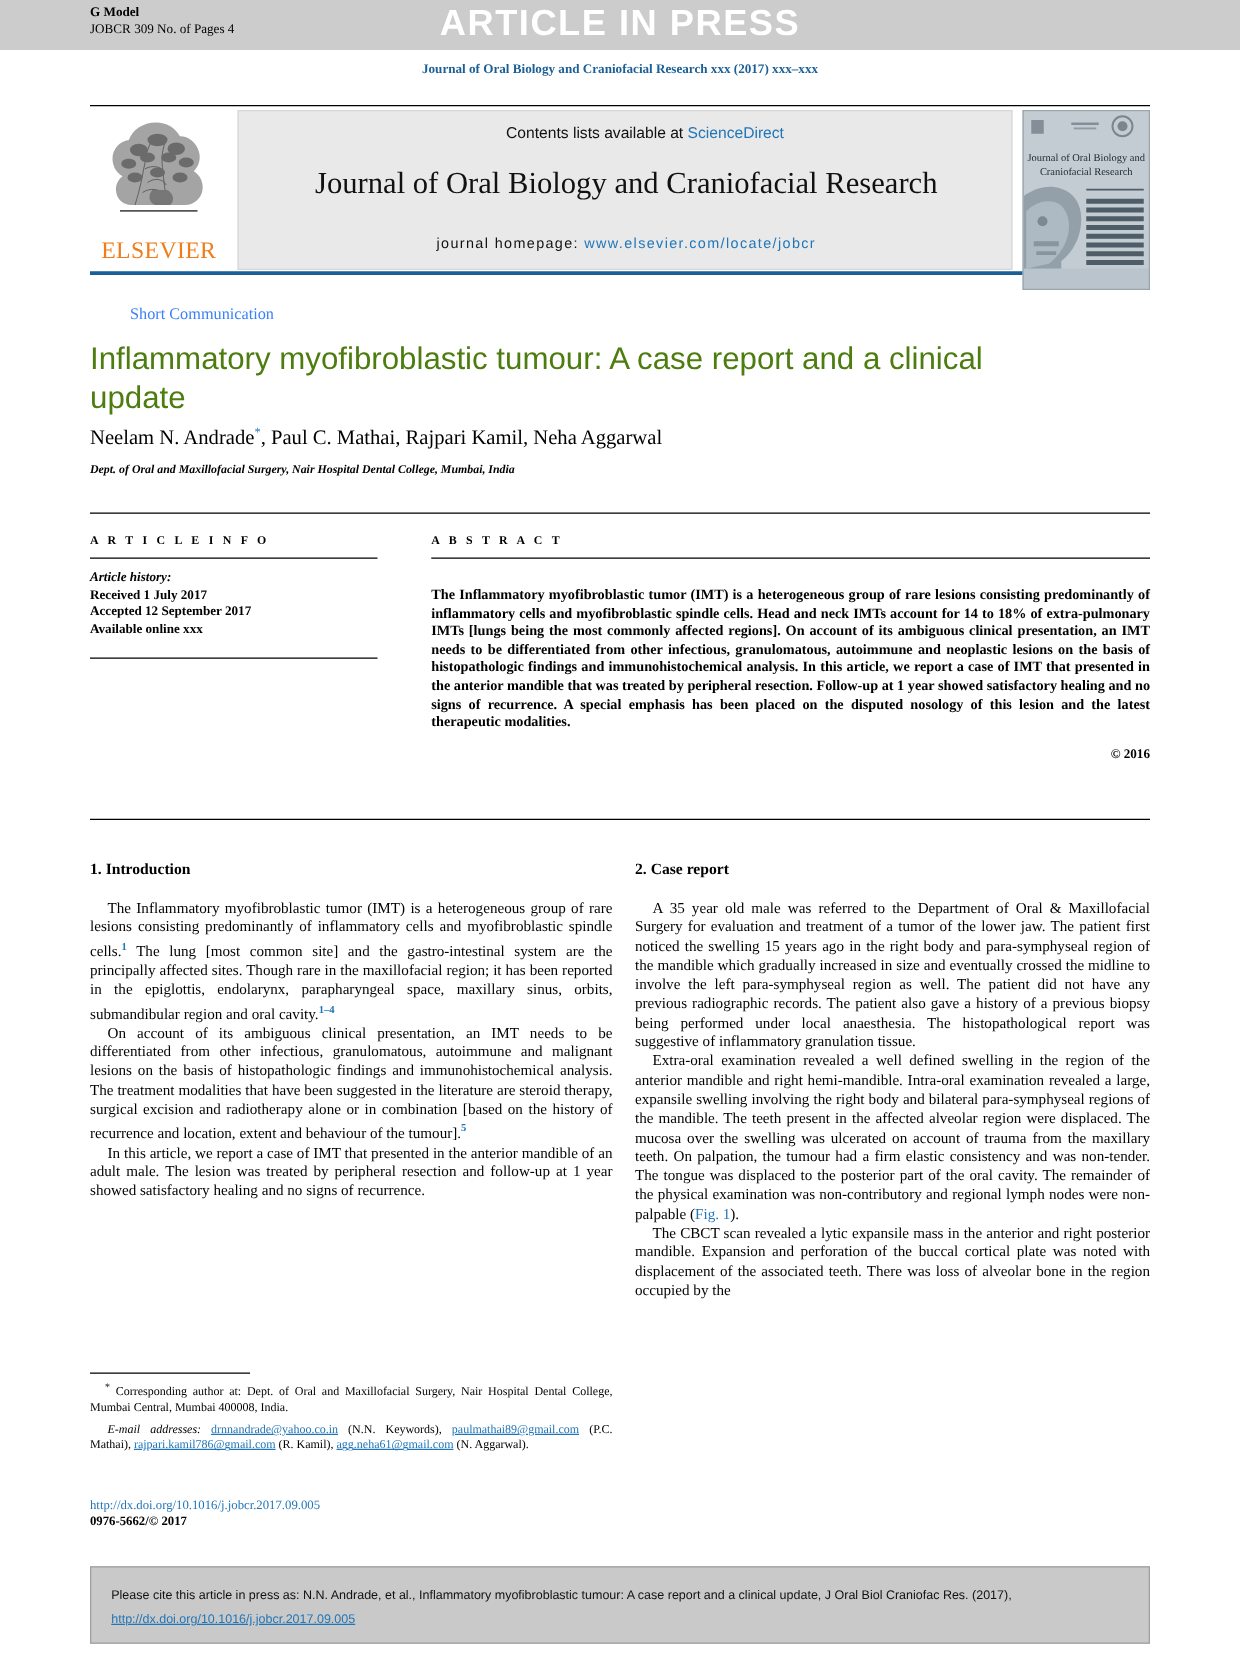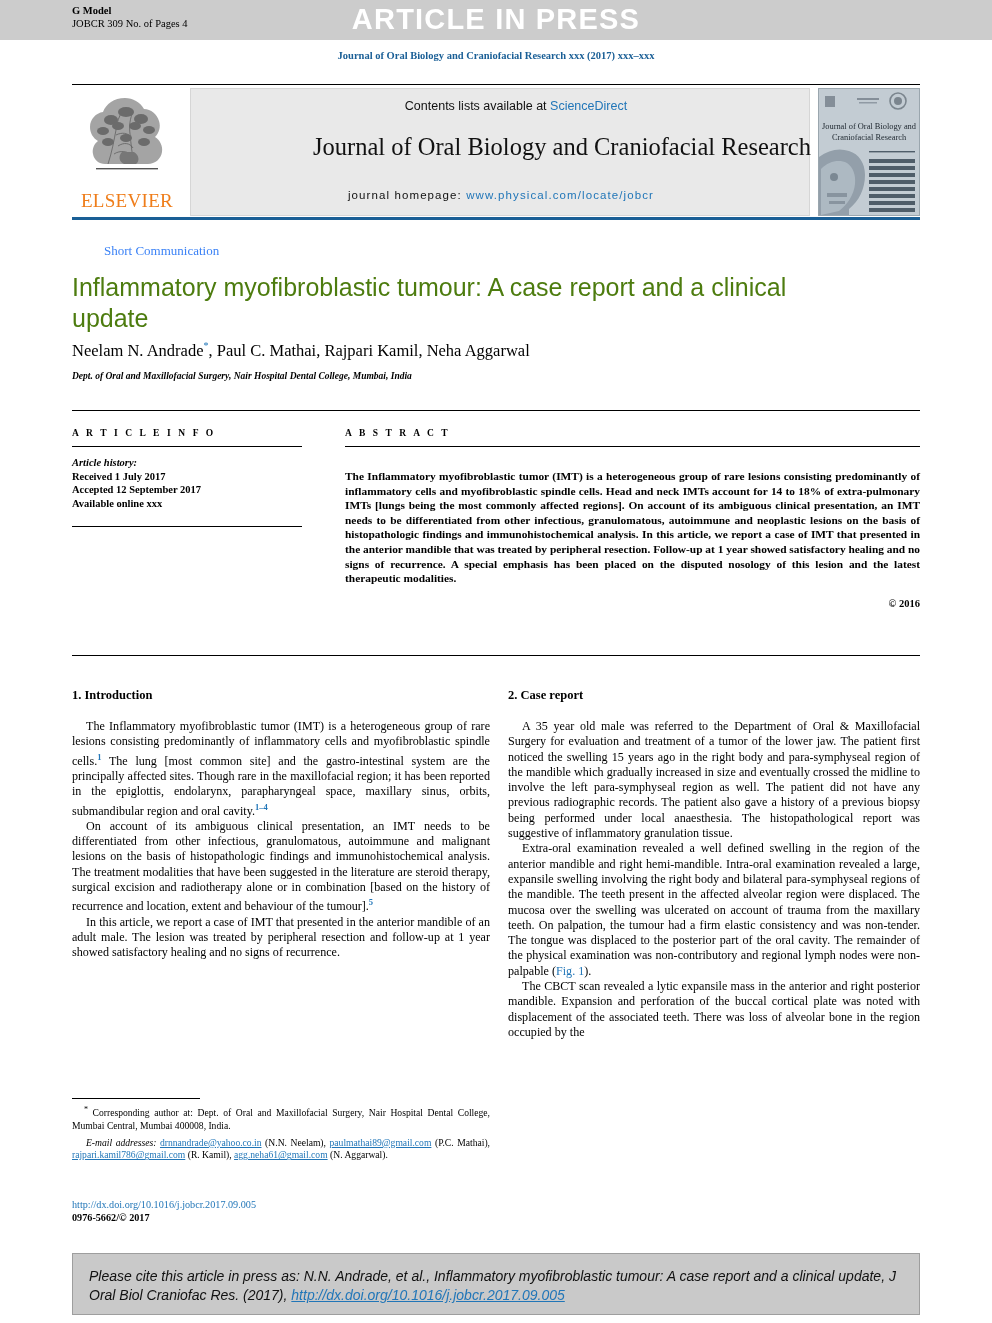--- a/index.html
+++ b/index.html
@@ -97,41 +97,41 @@
     font-family: "Liberation Sans", sans-serif;
     font-size: 12.5px;
     color: #111;
     padding-left: 30px;
   }
   .contents-line .sd { color: #2176b8; }
   .journal-title-big {
     position: absolute;
     left: 0; top: 44px;
     width: 620px;
-    text-align: right;
+    text-align: center;
     font-family: "Liberation Serif", serif;
     font-size: 24.5px;
     color: #111;
   }
   .homepage-line {
     position: absolute;
     left: 0; top: 100px;
     width: 620px;
     text-align: center;
     font-family: "Liberation Sans", sans-serif;
     font-size: 11.5px;
     letter-spacing: 1.1px;
     color: #111;
   }
   .homepage-line .url { color: #2176b8; }
   .cover-box {
     position: absolute;
     left: 746px; top: 3px;
     width: 102px;
-    height: 128px;
+    height: 144px;
     border: 1px solid #9aa6ae;
     background: #b9c4cc;
     overflow: hidden;
   }
 
   
   .sec-type {
     position: absolute;
     left: 72px; top: 243px;
     font-family: "Liberation Serif", serif;
@@ -307,24 +307,23 @@
     width: 848px;
     height: 62px;
     background: #c9c9c9;
     border: 1px solid #9e9e9e;
   }
   .cite-text {
     position: absolute;
     left: 16px; top: 13px;
     width: 818px;
     font-family: "Liberation Sans", sans-serif;
-    font-size: 14px;
+    font-size: 10px;
     line-height: 19px;
     color: #111;
-    font-style: italic;
   }
   .cite-text .doi { color: #2176b8; }
 </style>
 </head>
 <body>
 
 <div class="top-banner"></div>
 <div class="gmodel">
   <div class="b">G Model</div>
   <div>JOBCR 309 No. of Pages 4</div>
@@ -366,21 +365,21 @@
     </svg>
     <div class="elsevier-word">ELSEVIER</div>
   </div>
 
   <div class="center-box">
     <div class="contents-line">
       <span>Contents lists available at </span><span class="sd">ScienceDirect</span>
     </div>
     <div class="journal-title-big">Journal of Oral Biology and Craniofacial Research</div>
     <div class="homepage-line">
-      <span>journal homepage: </span><span class="url">www.physical.com/locate/jobcr</span>
+      <span>journal homepage: </span><span class="url">www.elsevier.com/locate/jobcr</span>
     </div>
   </div>
 
   <div class="cover-box">
     <svg width="100" height="126" viewBox="0 0 100 126">
       <rect x="0" y="0" width="100" height="126" fill="#c3ccd3"></rect>
 
       <g opacity="0.85">
         <path d="M-5 126 L-5 72 C6 62 18 58 30 62 C40 65 46 74 46 86 C46 100 40 112 30 120 L30 126 Z" fill="#8b98a3"></path>
         <path d="M2 126 L2 80 C10 72 20 70 28 74 C34 78 37 86 36 95 C35 106 28 116 20 122 Z" fill="#aab6c0"></path>
@@ -467,21 +466,21 @@
 
 <div class="footnote">
   <div class="footnote-rule"></div>
   <p>
     <span style="padding-left:12px;"></span><sup>*</sup>
     <span>Corresponding author at: Dept. of Oral and Maxillofacial Surgery, Nair Hospital Dental College, Mumbai Central, Mumbai 400008, India.</span>
   </p>
   <p class="em-line">
     <span class="it">E-mail addresses:</span>
     <a class="mail" href="#">drnnandrade@yahoo.co.in</a>
-    <span>(N.N. Neelam)</span>,
+    <span>(N.N. Keywords)</span>,
     <a class="mail" href="#">paulmathai89@gmail.com</a>
     <span>(P.C. Mathai)</span>,
     <a class="mail" href="#">rajpari.kamil786@gmail.com</a>
     <span>(R. Kamil)</span>,
     <a class="mail" href="#">agg.neha61@gmail.com</a>
     <span>(N. Aggarwal)</span>.
   </p>
 </div>
 
 <div class="doi-block">

